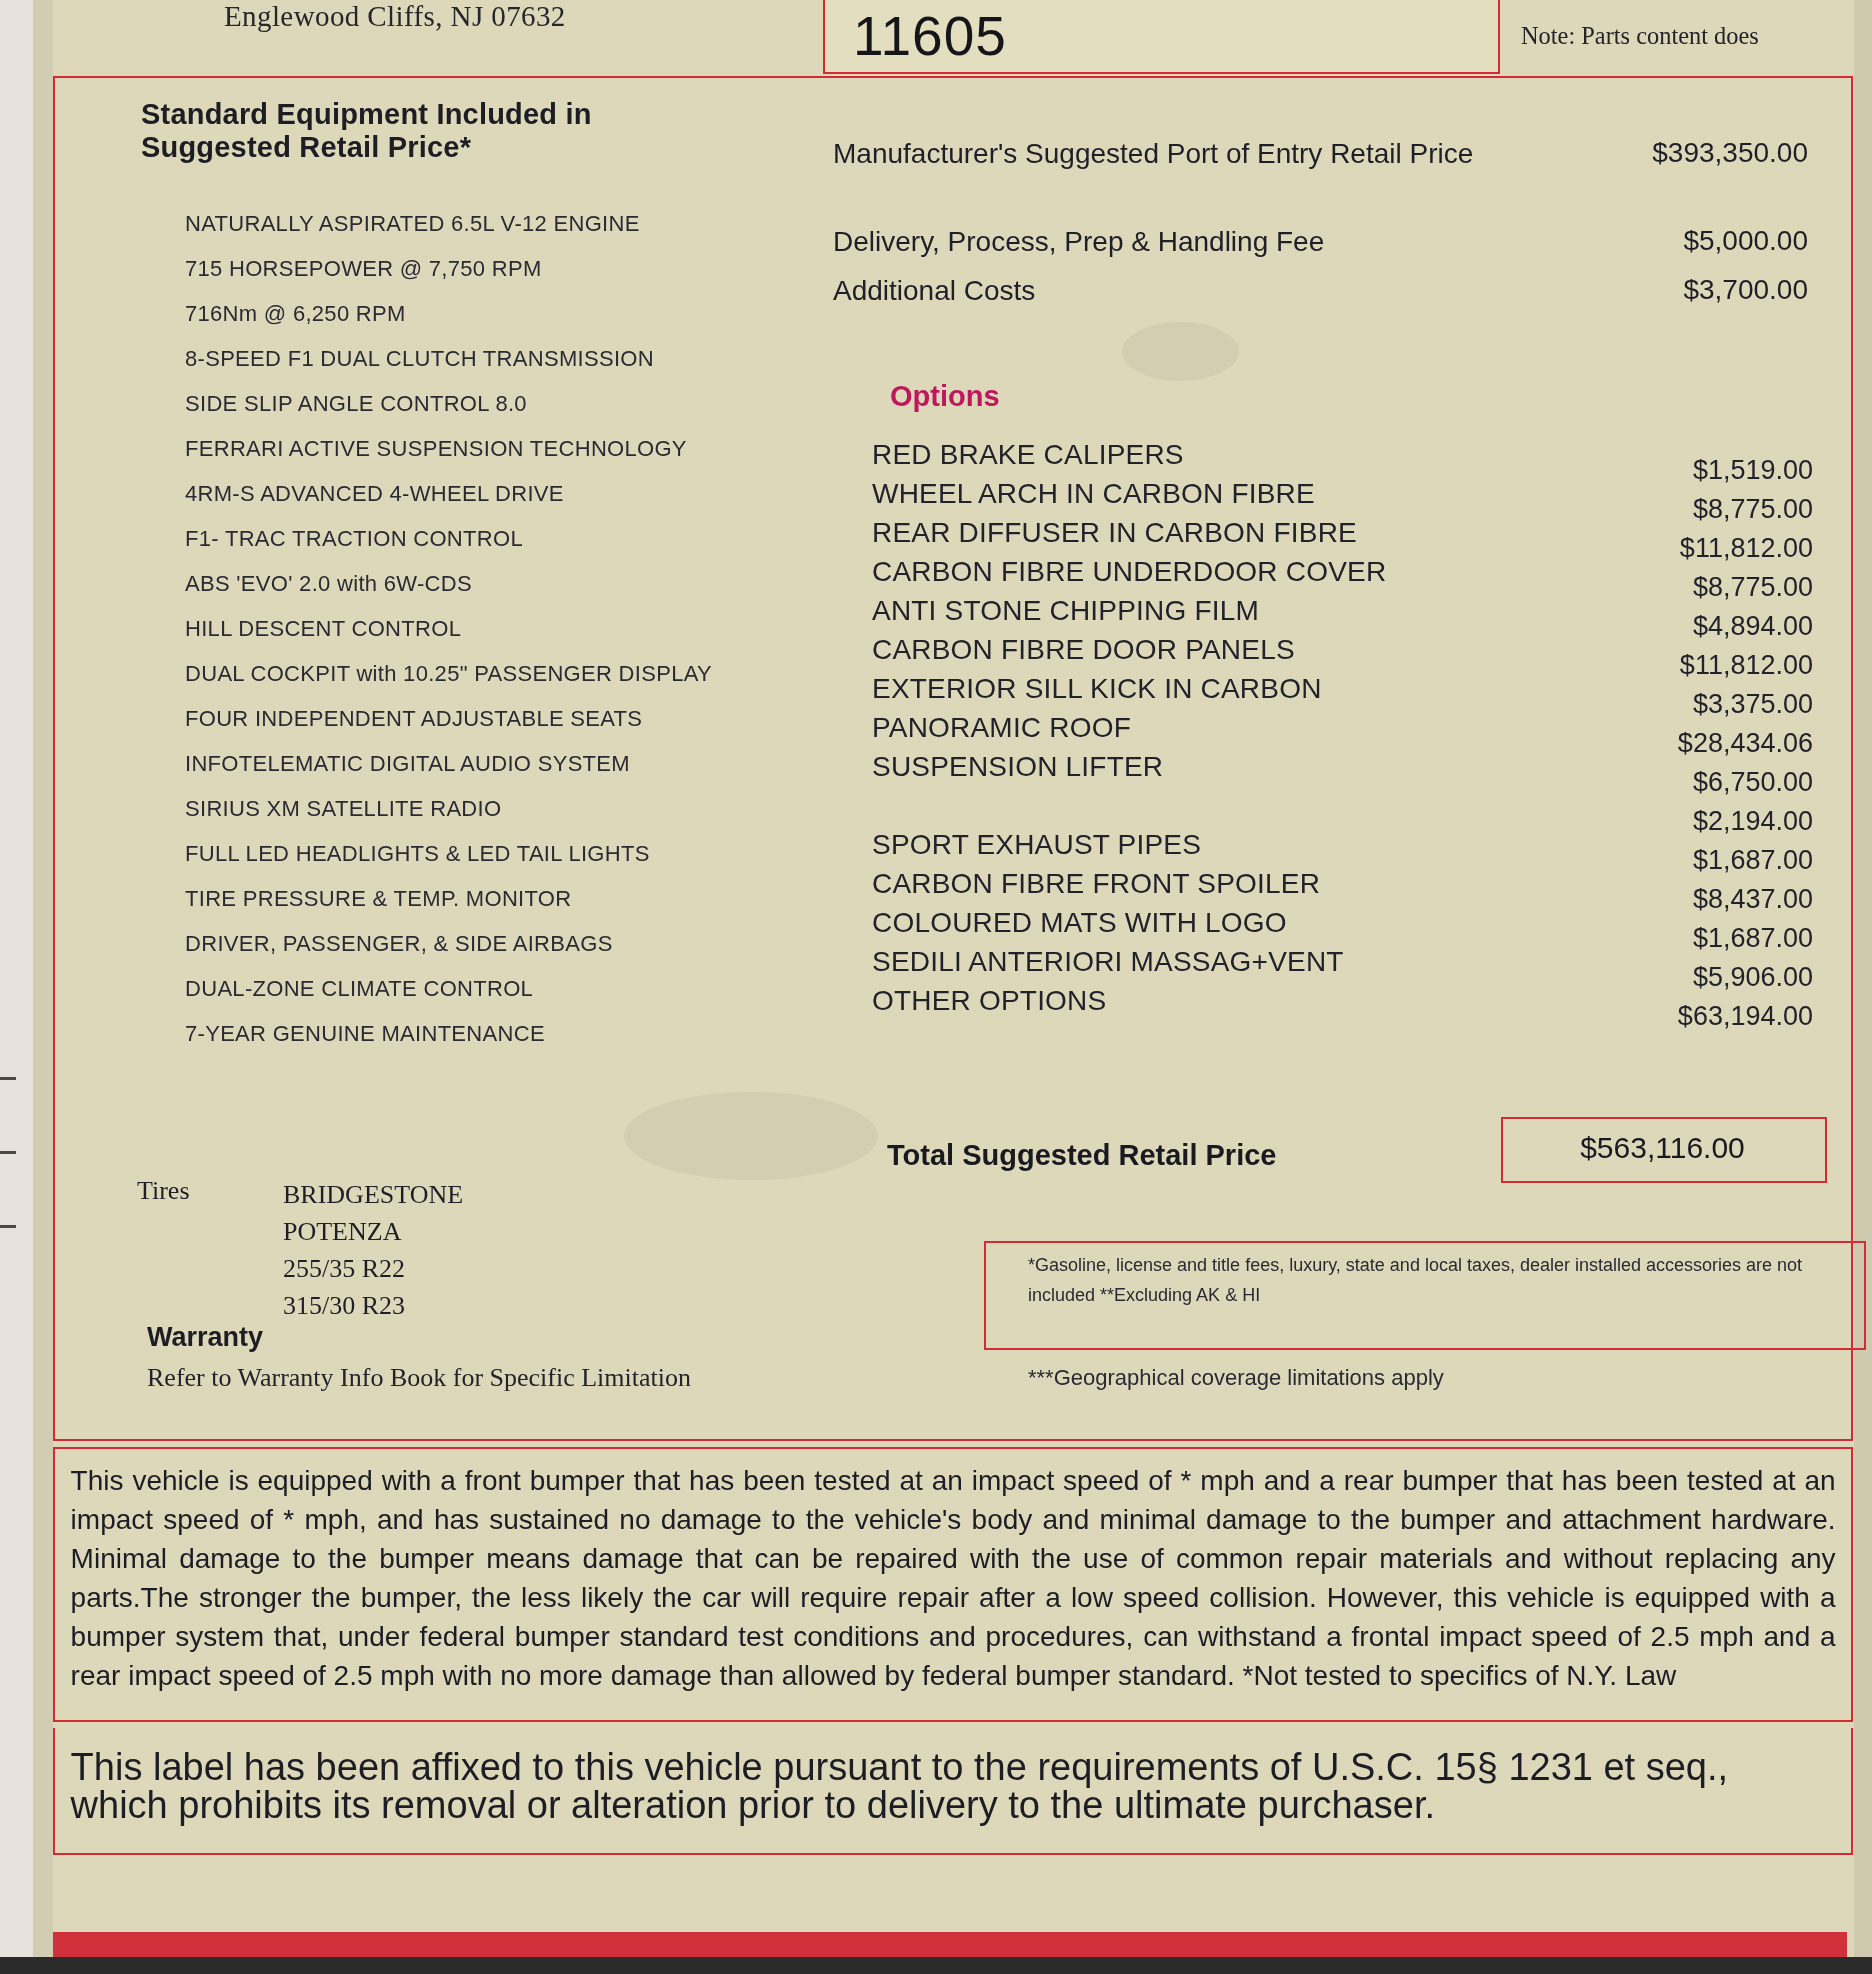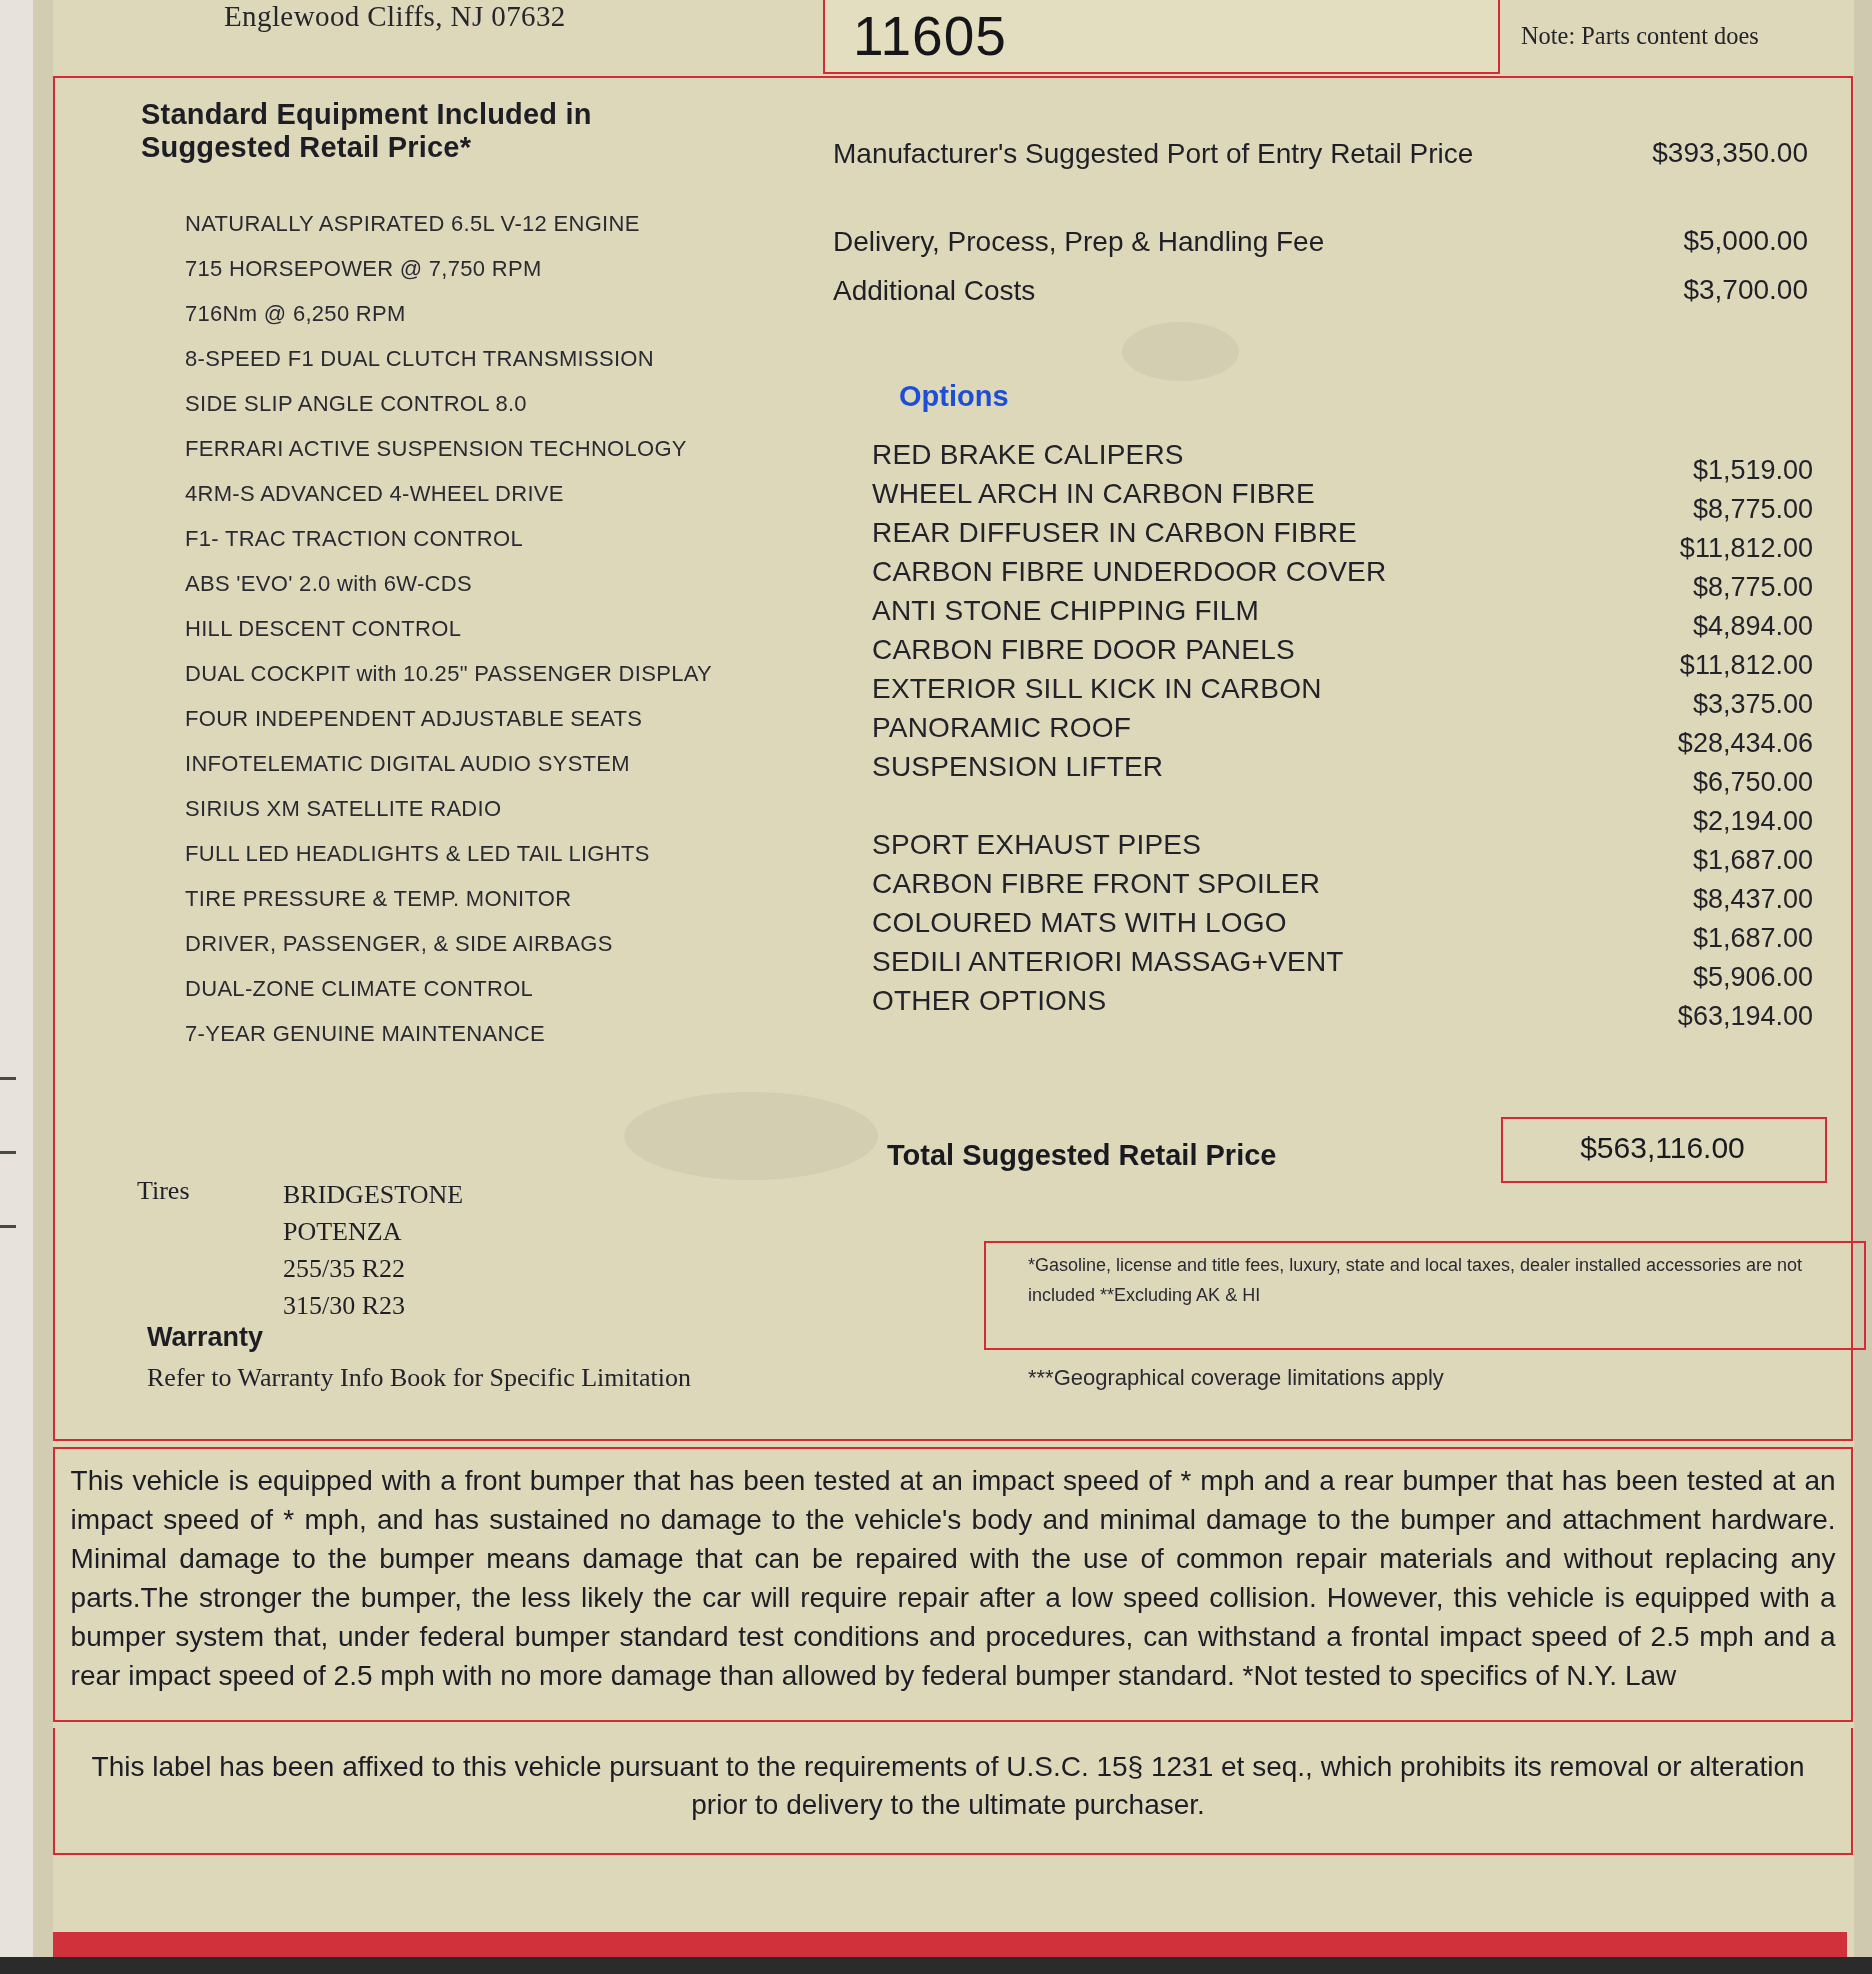--- a/index.html
+++ b/index.html
@@ -224,22 +224,21 @@
     text-align: right;
     white-space: nowrap;
   }
 
   .options-title {
     position: absolute;
     left: 837px;
     top: 380px;
     font-size: 29px;
     font-weight: bold;
-    color: #1d4ed8;
-    margin-left: 9px;
+    color: #be185d;
   }
   .options-list {
     position: absolute;
     left: 819px;
     top: 439px;
     width: 941px;
   }
   .opt-row {
     position: relative;
     height: 39px;
@@ -343,24 +342,23 @@
     height: 127px;
     border: 2.9px solid #d22b33;
     border-top: none;
     box-sizing: border-box;
   }
   .label-text {
     position: absolute;
     left: 17.6px;
     top: 1748px;
     width: 1755px;
-    font-size: 28px;
+    font-size: 38px;
     line-height: 38px;
     color: #1d1d25;
-    text-align: center;
   }
 
   
   .smudge {
     position: absolute;
     background: rgba(120,115,95,0.10);
     border-radius: 50%;
     pointer-events: none;
   }
 </style>

